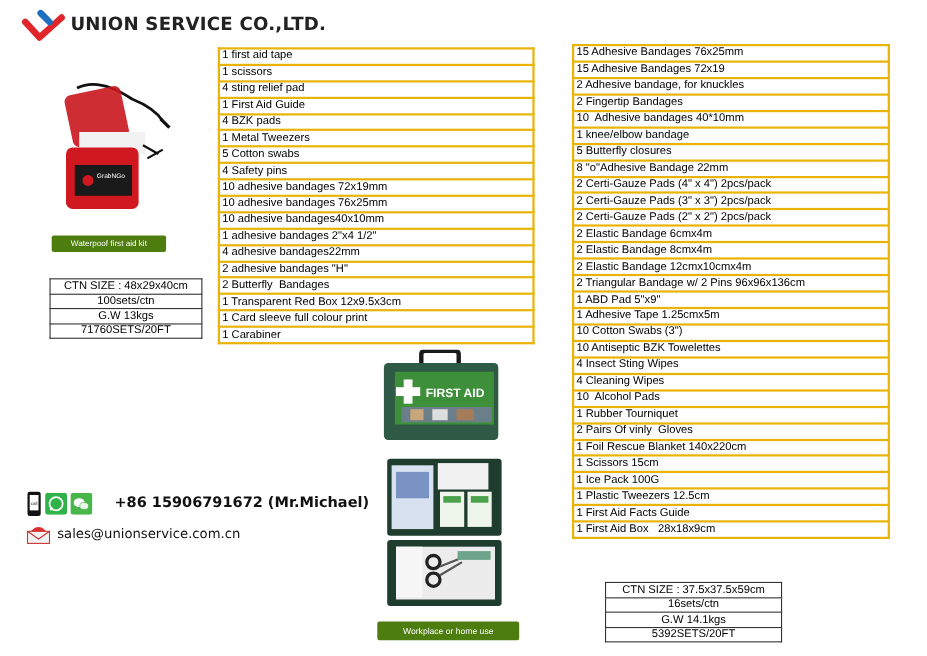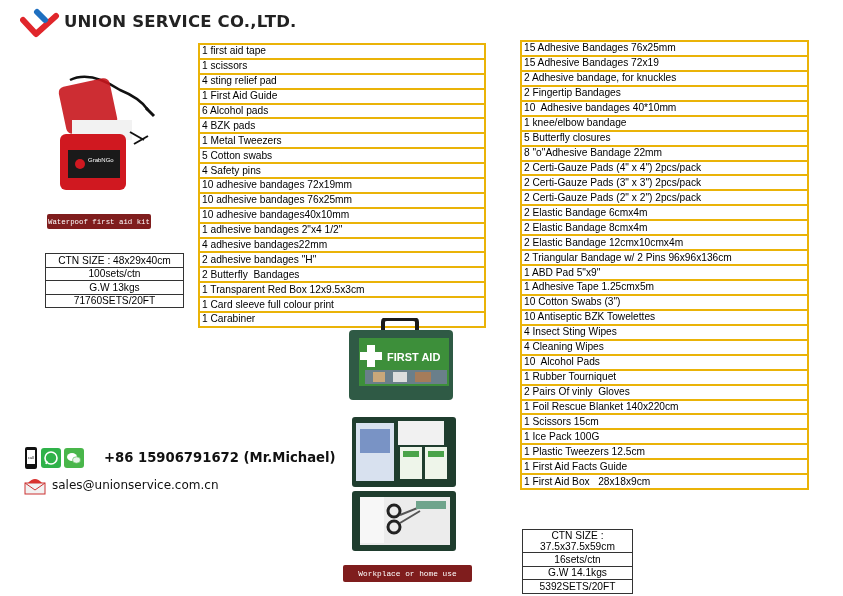--- a/index.html
+++ b/index.html
@@ -18,24 +18,24 @@
   .tbl-right { left: 520px; top: 40px; width: 289px; }
   .tbl-right table { width: 289px; }
   .tbl-right table td { height: 12.95px; }
 
   
   table.spec { border-collapse: collapse; font-size: 10.2px; }
   table.spec td { border: 1px solid #333; text-align: center; height: 12.5px; padding: 0; }
   .spec1 { left: 45px; top: 253px; width: 139px; }
   .spec1 table { width: 139px; }
   .spec2 { left: 522px; top: 529px; width: 137px; }
-  .spec2 table { width: 111px; }
-
-  
-  .badge { background: #7f1d1d; color: #fff; font-family: Liberation Mono, monospace; font-size: 7.4px; border-radius: 2px; display: flex; align-items: center; justify-content: center; }
+  .spec2 table { width: 161px; margin-left: 28px; }
+
+  
+  .badge { background: #4d7c0f; color: #fff; font-family: Liberation Sans, sans-serif; font-size: 7.4px; border-radius: 2px; display: flex; align-items: center; justify-content: center; }
   .badge1 { left: 47px; top: 214px; width: 104px; height: 15px; }
   .badge2 { left: 343px; top: 565px; width: 129px; height: 17px; font-size: 7.8px; }
 
   
   .kit1 { left: 50px; top: 70px; width: 110px; height: 122px; }
   .kit2 { left: 345px; top: 318px; width: 113px; height: 85px; }
   .kit3 { left: 350px; top: 415px; width: 108px; height: 138px; }
 
   
   .contact-icons { left: 24px; top: 446px; display: flex; gap: 3px; align-items: center; }
@@ -95,23 +95,20 @@
           <td>1 first aid tape</td>
         </tr>
     <tr>
           <td>1 scissors</td>
         </tr>
     <tr>
           <td>4 sting relief pad</td>
         </tr>
     <tr>
           <td>1 First Aid Guide</td>
-        </tr>
-    <tr>
-          <td>6 Alcohol pads</td>
         </tr>
     <tr>
           <td>4 BZK pads</td>
         </tr>
     <tr>
           <td>1 Metal Tweezers</td>
         </tr>
     <tr>
           <td>5 Cotton swabs</td>
         </tr>

